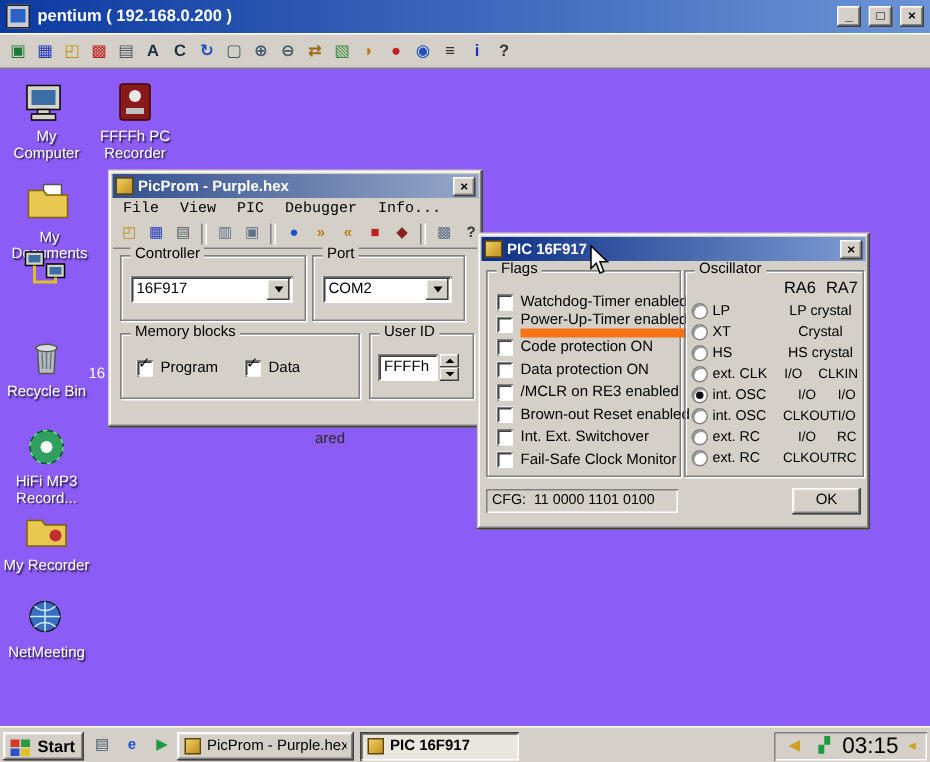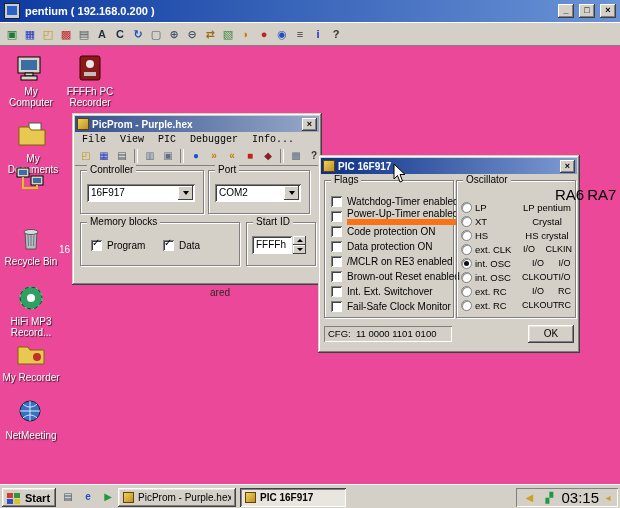--- a/index.html
+++ b/index.html
@@ -15,21 +15,21 @@
   .vappicon{width:14px;height:14px;background:#c8ccd4;border:1px solid #222;position:relative;flex:none;}
   .vappicon::after{content:"";position:absolute;left:2px;top:2px;right:2px;bottom:3px;background:#2a62c8;}
   .sp{flex:1;}
   .tbtn{width:16px;height:14px;background:#d4d0c8;box-shadow:inset -1px -1px 0 #404040,inset 1px 1px 0 #ffffff,inset -2px -2px 0 #808080;font-size:9px;line-height:13px;text-align:center;color:#000;font-weight:bold;flex:none;}
   .vtoolbar{position:absolute;left:0;top:22px;width:620px;height:24px;background:#d4d0c8;box-shadow:inset 0 1px 0 #ffffff,inset 0 -1px 0 #808080;}
   .ticon{position:absolute;top:4px;width:16px;height:16px;text-align:center;line-height:16px;font-size:11px;font-weight:bold;}
   .addr{position:absolute;left:497px;top:25px;width:88px;height:18px;border:none;outline:none;background:#fff;box-shadow:inset 1px 1px 0 #808080,inset -1px -1px 0 #ffffff,inset 2px 2px 0 #404040;font-family:"Liberation Sans",sans-serif;font-size:10px;padding:2px 4px;box-sizing:border-box;}
   .led{position:absolute;top:25px;width:12px;height:18px;box-shadow:inset -1px -1px 0 #000,inset 1px 1px 0 #3a4a40;}
 
   
-  .desktop{position:absolute;left:0;top:46px;width:620px;height:438px;background:#ec4899;overflow:hidden;}
+  .desktop{position:absolute;left:0;top:46px;width:620px;height:438px;background:#8b5cf6;overflow:hidden;}
   .dicon{position:absolute;width:58px;display:flex;flex-direction:column;align-items:center;gap:2px;}
   .dimg{width:32px;height:32px;}
   .dlabel{color:#fff;font-size:10px;line-height:11px;text-align:center;text-shadow:1px 1px 1px rgba(0,0,0,.75);}
   .frag{position:absolute;font-size:10px;}
 
   
   .win{position:absolute;background:#d4d0c8;box-shadow:inset -1px -1px 0 #404040,inset 1px 1px 0 #d4d0c8,inset -2px -2px 0 #808080,inset 2px 2px 0 #ffffff;}
   .tb{position:absolute;left:3px;right:3px;top:3px;height:16px;display:flex;align-items:center;gap:3px;padding:0 2px;color:#fff;font-weight:bold;font-size:10px;}
   .tb .tbtn{width:15px;height:13px;}
   .tb-picprom{background:linear-gradient(90deg,#33508e,#97a8c9);}
@@ -60,21 +60,21 @@
   .cbl{font-size:10px;white-space:nowrap;}
   .u-line{border-bottom:6px solid #f97316;}
 
   .rb{width:11px;height:11px;border-radius:50%;background:#fff;border:1px solid #808080;box-shadow:inset 1px 1px 0 rgba(64,64,64,.55);position:relative;flex:none;box-sizing:border-box;}
   .rb.checked::after{content:"";position:absolute;left:2px;top:2px;width:5px;height:5px;border-radius:50%;background:#101010;}
   .orow{position:absolute;left:4px;right:3px;height:12px;display:flex;align-items:center;gap:3px;font-size:9px;}
   .onm{width:44px;font-size:9.5px;white-space:nowrap;}
   .odesc{flex:1;text-align:center;font-size:9.5px;}
   .ora6{width:32px;text-align:center;}
   .ora7{flex:1;text-align:center;}
-  .ohdr{position:absolute;top:5px;left:62px;right:3px;display:flex;gap:3px;font-size:15px;margin-left:36px;}
+  .ohdr{position:absolute;top:5px;left:62px;right:3px;display:flex;gap:3px;font-size:11px;}
   .oh6{width:32px;text-align:center;}
   .oh7{flex:1;text-align:center;}
 
   .cfg{position:absolute;font-size:9.5px;line-height:16px;padding-left:4px;white-space:pre;background:#d4d0c8;box-sizing:border-box;}
   .btn{position:absolute;background:#d4d0c8;box-shadow:inset -1px -1px 0 #404040,inset 1px 1px 0 #ffffff,inset -2px -2px 0 #808080,inset 2px 2px 0 #e8e4dc;text-align:center;font-size:10px;line-height:18px;}
 
   
   .taskbar{position:absolute;left:0;top:484px;width:620px;height:24px;background:#d4d0c8;border-top:1px solid #ffffff;box-sizing:border-box;}
   .startbtn{position:absolute;left:2px;top:3px;width:54px;height:19px;display:flex;align-items:center;gap:3px;padding:0 4px;font-weight:bold;font-size:11px;box-sizing:border-box;}
   .qlaunch{position:absolute;left:60px;top:4px;display:flex;gap:4px;}
@@ -276,21 +276,21 @@
           <span class="cb checked"></span>
           <span class="cbl">Program</span>
         </div>
         <div class="frow" style="left:82px;top:16px">
           <span class="cb checked"></span>
           <span class="cbl">Data</span>
         </div>
       </div>
 
       <div class="grp" style="left:174px;top:109px;width:68px;height:42px">
-        <span class="lg">Start ID</span>
+        <span class="lg">User ID</span>
         <div class="edit" style="left:5px;top:13px;width:40px">
           <span class="cval">FFFFh</span>
         </div>
         <div class="spin" style="left:46px;top:13px">
           <span class="spb">
               <i class="tri-up"></i>
             </span>
           <span class="spb">
               <i class="tri-dn"></i>
             </span>
@@ -344,21 +344,21 @@
 
       <div class="grp" style="left:138px;top:25px;width:118px;height:136px">
         <span class="lg">Oscillator</span>
         <div class="ohdr">
           <span class="oh6">RA6</span>
           <span class="oh7">RA7</span>
         </div>
         <div class="orow" style="top:20px">
           <span class="rb"></span>
           <span class="onm">LP</span>
-          <span class="odesc">LP pentium</span>
+          <span class="odesc">LP crystal</span>
         </div>
         <div class="orow" style="top:34px">
           <span class="rb"></span>
           <span class="onm">XT</span>
           <span class="odesc">Crystal</span>
         </div>
         <div class="orow" style="top:48px">
           <span class="rb"></span>
           <span class="onm">HS</span>
           <span class="odesc">HS crystal</span>

